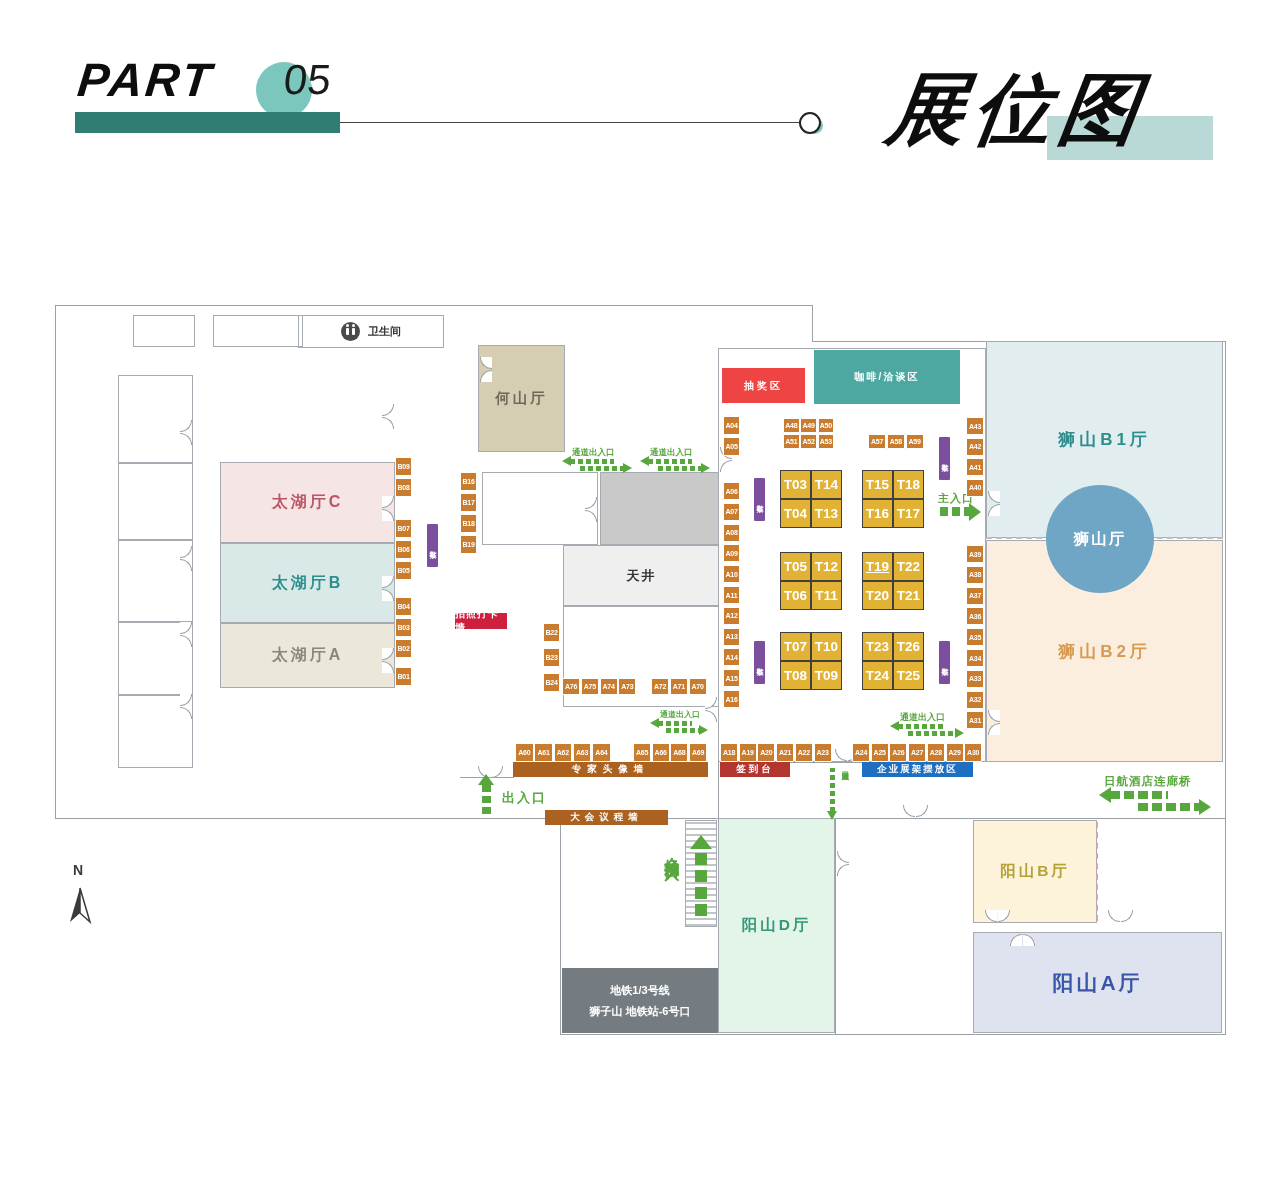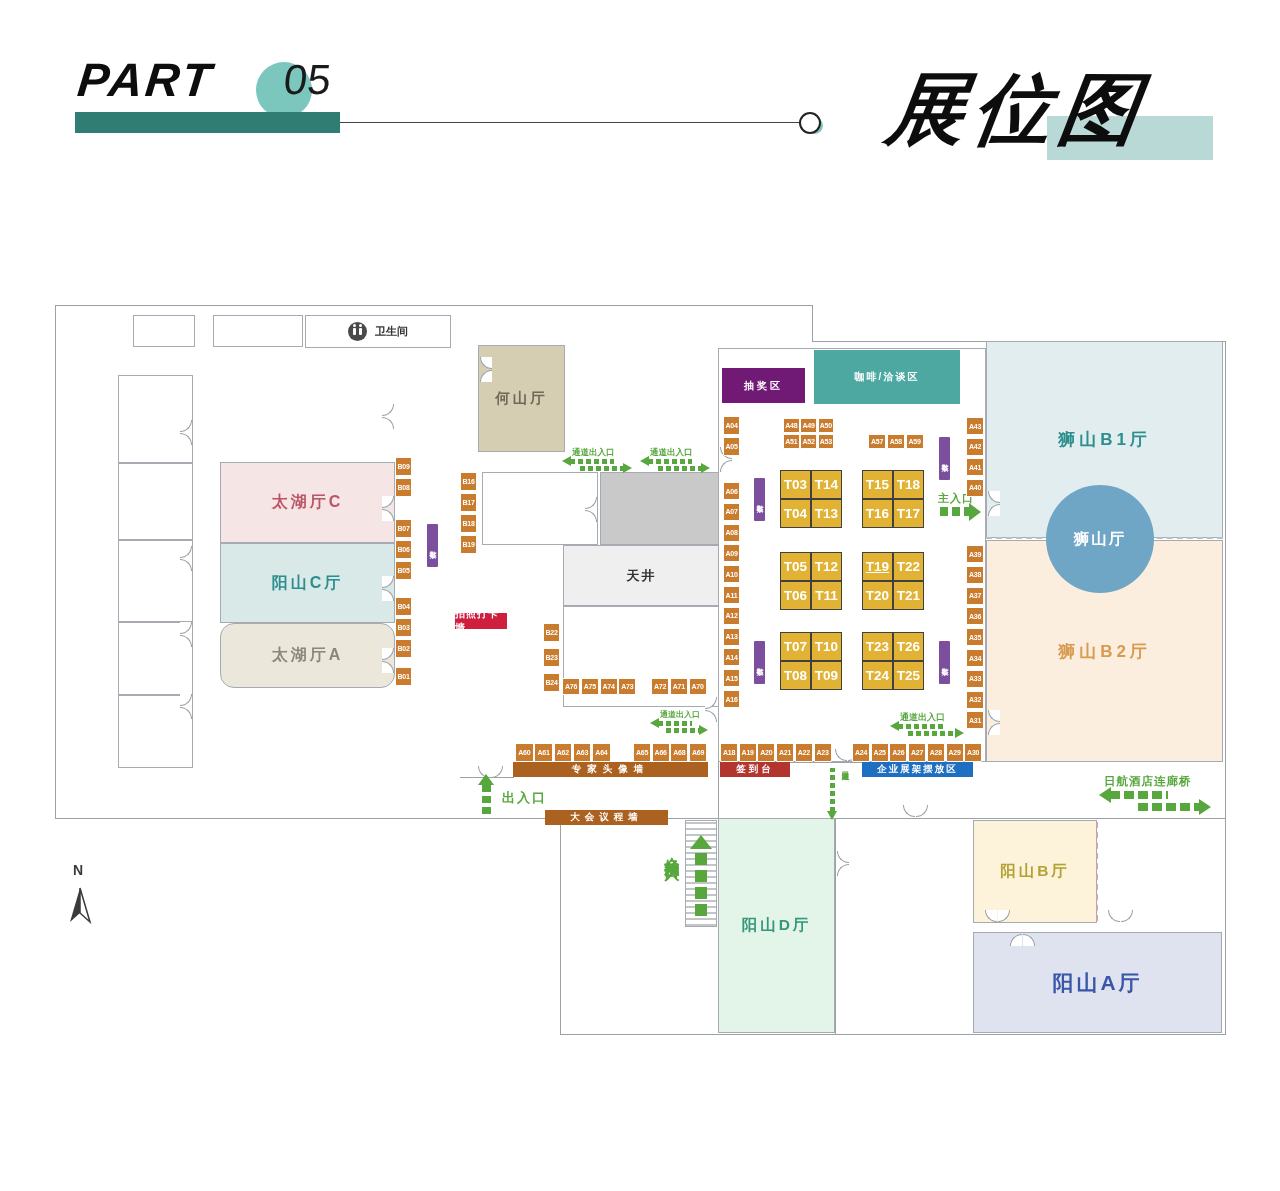--- a/index.html
+++ b/index.html
@@ -102,60 +102,64 @@
     <div class="head-dot-teal"></div>
     <div class="head-dot-ring"></div>
     <div class="title-rect"></div>
     <div class="page-title">展位图</div>
   </div>
 
   <div id="plan" class="abs" style="left:0;top:0;width:1280px;height:1191px;">
 
     <div class="room nolabel" style="left:133px;top:315px;width:62px;height:32px;"></div>
     <div class="room nolabel" style="left:213px;top:315px;width:90px;height:32px;"></div>
-    <div class="room" style="left:305px;top:315px;width:146px;height:33px;font-size:11px;color:#333;">
+    <div class="room" style="left:298px;top:315px;width:146px;height:33px;font-size:11px;color:#333;">
       <span class="wc-circle">
           <span class="wcfig"></span>
           <span class="wcfig"></span>
         </span>
       <span>卫生间</span>
     </div>
 
     <div class="room nolabel" style="left:118px;top:375px;width:75px;height:88px;"></div>
     <div class="room nolabel" style="left:118px;top:463px;width:75px;height:77px;"></div>
     <div class="room nolabel" style="left:118px;top:540px;width:75px;height:82px;"></div>
     <div class="room nolabel" style="left:118px;top:622px;width:75px;height:73px;"></div>
     <div class="room nolabel" style="left:118px;top:695px;width:75px;height:73px;"></div>
 
     <div class="room" style="left:220px;top:462px;width:175px;height:81px;background:#f6e5e5;color:#bb5566;font-size:16px;letter-spacing:3px;">太湖厅C</div>
-    <div class="room" style="left:220px;top:543px;width:175px;height:80px;background:#d9e9e7;color:#2d8e8e;font-size:16px;letter-spacing:3px;">阳山C厅</div>
-    <div class="room" style="left:220px;top:623px;width:175px;height:65px;background:#ebe7da;color:#8a887a;font-size:16px;letter-spacing:3px;border-radius:14px;">太湖厅A</div>
+    <div class="room" style="left:220px;top:543px;width:175px;height:80px;background:#d9e9e7;color:#2d8e8e;font-size:16px;letter-spacing:3px;">太湖厅B</div>
+    <div class="room" style="left:220px;top:623px;width:175px;height:65px;background:#ebe7da;color:#8a887a;font-size:16px;letter-spacing:3px;">太湖厅A</div>
 
     <div class="room" style="left:478px;top:345px;width:87px;height:107px;background:#d5ceb2;color:#70695a;font-size:14.5px;letter-spacing:3px;">何山厅</div>
     <div class="room nolabel" style="left:482px;top:472px;width:116px;height:73px;background:#fff;"></div>
     <div class="room nolabel" style="left:600px;top:472px;width:120px;height:73px;background:#c9c9c9;"></div>
     <div class="room" style="left:563px;top:545px;width:157px;height:61px;background:#efefef;color:#333;font-size:13px;letter-spacing:2px;">天井</div>
     <div class="room nolabel" style="left:563px;top:606px;width:157px;height:101px;background:#fff;"></div>
 
     <div class="room nolabel" style="left:718px;top:348px;width:268px;height:414px;background:#fff;z-index:2;"></div>
-    <div class="zonebar" style="left:722px;top:368px;width:83px;height:35px;background:#701a75;font-size:10px;letter-spacing:3px;">抽奖区</div>
+    <div class="zonebar" style="left:722px;top:368px;width:83px;height:35px;background:#ef4444;font-size:10px;letter-spacing:3px;">抽奖区</div>
     <div class="zonebar" style="left:814px;top:350px;width:146px;height:54px;background:#4ca8a0;font-size:10px;letter-spacing:2px;">咖啡/洽谈区</div>
 
     <div class="room" style="left:986px;top:341px;width:237px;height:197px;background:#e1edee;color:#2d8e8e;font-size:17px;letter-spacing:4px;">狮山B1厅</div>
     <div class="room" style="left:986px;top:540px;width:237px;height:222px;background:#fbeede;color:#d89a50;font-size:17px;letter-spacing:4px;">狮山B2厅</div>
     <div class="dashline" style="left:986px;top:537px;width:237px;"></div>
     <div class="room" style="left:1046px;top:485px;width:108px;height:108px;border-radius:50%;background:#6fa6c6;border:none;color:#fff;font-size:15.5px;letter-spacing:2px;z-index:4;">狮山厅</div>
 
     <div class="zonebar" style="left:513px;top:762px;width:195px;height:15px;background:#ab6120;font-size:9.5px;letter-spacing:6px;">专家头像墙</div>
     <div class="zonebar" style="left:720px;top:762px;width:70px;height:15px;background:#b23530;font-size:9.5px;letter-spacing:3px;">签到台</div>
     <div class="zonebar" style="left:862px;top:762px;width:111px;height:15px;background:#1e6ec2;font-size:9.5px;letter-spacing:2px;">企业展架摆放区</div>
     <div class="zonebar" style="left:545px;top:810px;width:123px;height:15px;background:#ab6120;font-size:9.5px;letter-spacing:5px;">大会议程墙</div>
     <div class="photo-tag">拍照打卡墙</div>
 
     <div class="room" style="left:718px;top:818px;width:117px;height:215px;background:#e3f4e9;color:#36987a;font-size:15.5px;letter-spacing:3px;">阳山D厅</div>
+    <div class="room" style="left:562px;top:968px;width:156px;height:65px;background:#757c81;border:none;color:#fff;font-size:11px;flex-direction:column;line-height:1.9;">
+      <span>地铁1/3号线</span>
+      <span>狮子山 地铁站-6号口</span>
+    </div>
     <div class="room" style="left:973px;top:820px;width:124px;height:103px;background:#fdf3da;color:#b3a233;font-size:15.5px;letter-spacing:3px;">阳山B厅</div>
     <div class="dashline-v" style="left:1096px;top:822px;height:99px;"></div>
     <div class="room" style="left:973px;top:932px;width:249px;height:101px;background:#dfe3ef;color:#3a56a8;font-size:21px;letter-spacing:3px;">阳山A厅</div>
 
     <div class="escalator"></div>
     <div class="esc-arrow" style="left:695px;top:848px;height:68px;"></div>
     <div class="glabel vtext" style="left:662px;top:845px;font-size:15px;letter-spacing:2px;">会场扶梯入口</div>
 
     <div class="glabel" style="left:572px;top:447px;font-size:8.5px;">通道出入口</div>
     <div class="arr l" style="left:570px;top:459px;width:44px;"></div>

